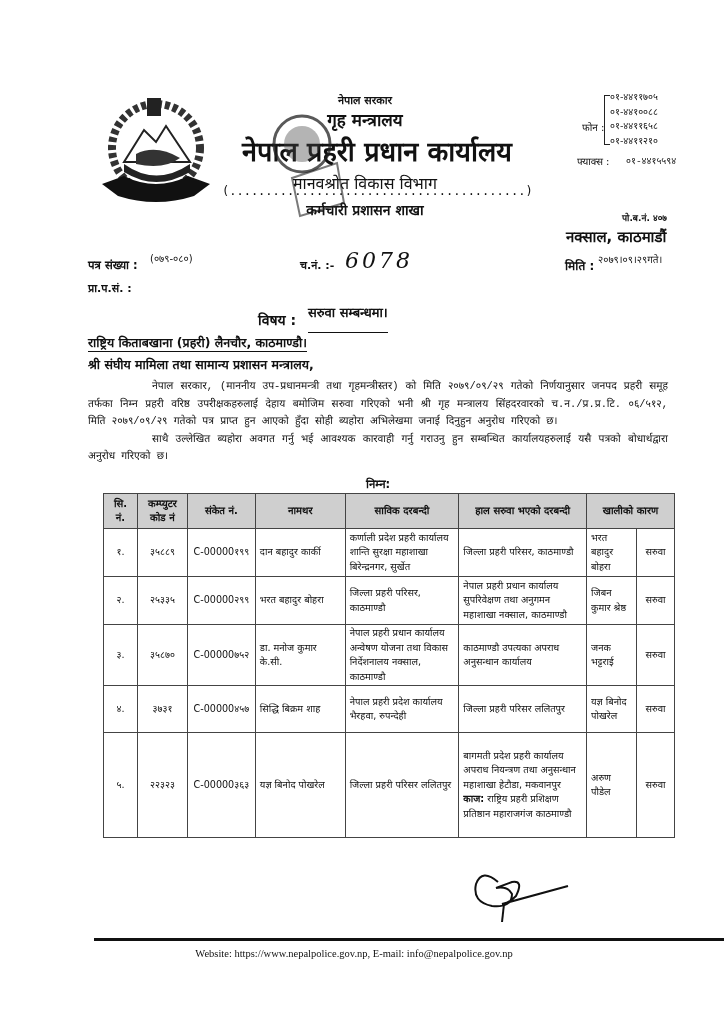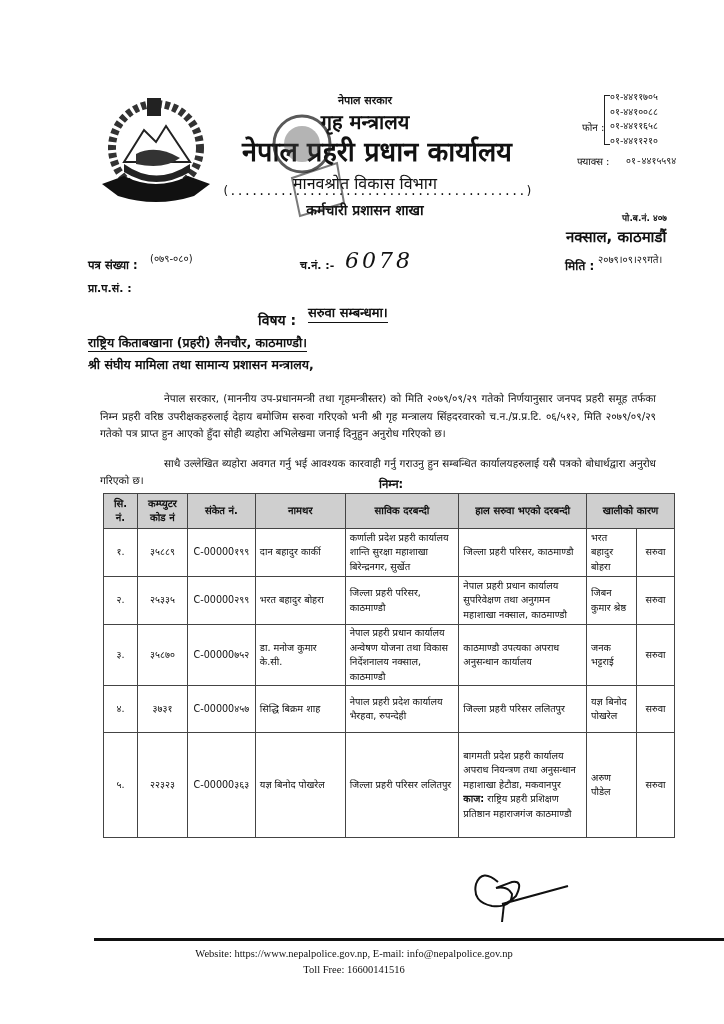--- a/index.html
+++ b/index.html
@@ -2,47 +2,47 @@
 <html><head>
 <meta charset="utf-8">
 <style>
   html, body { margin: 0; padding: 0; background: #ffffff; }
   body { width: 724px; height: 1024px; position: relative; overflow: hidden;
          font-family: "DejaVu Serif", "Liberation Serif", serif; color: #111; }
   .abs { position: absolute; }
   .emblem { left: 94px; top: 92px; width: 124px; height: 118px; }
   .hdr-center { left: 200px; width: 330px; text-align: center; }
   .gov { top: 92px; font-size: 11px; font-weight: bold; font-family: "DejaVu Sans", sans-serif; }
-  .ministry { top: 108px; font-size: 20px; font-weight: bold; font-family: "DejaVu Sans", sans-serif; }
+  .ministry { top: 108px; font-size: 17px; font-weight: bold; font-family: "DejaVu Sans", sans-serif; }
   .office { top: 132px; font-size: 27px; font-weight: bold; font-family: "DejaVu Sans", sans-serif; letter-spacing: 0px; left: 212px; width: 330px; }
   .dept { top: 172px; font-size: 16px; font-family: "DejaVu Sans", sans-serif; }
   .dots { top: 184px; left: 222px; width: 312px; font-size: 12px; font-family: "DejaVu Sans Mono", monospace; }
   .section { top: 200px; font-size: 14px; font-weight: bold; font-family: "DejaVu Sans", sans-serif; }
   .stamp { left: 262px; top: 108px; width: 90px; height: 110px; }
   .phones { left: 610px; top: 90px; font-size: 9.5px; font-family: "DejaVu Sans", sans-serif; line-height: 14.5px; }
   .phone-bracket { left: 604px; top: 95px; width: 5px; height: 48px; border: 1px solid #222; border-right: none; }
   .phone-label { left: 582px; top: 120px; font-size: 10px; font-family: "DejaVu Sans", sans-serif; }
   .fax-label { left: 577px; top: 154px; font-size: 10px; font-family: "DejaVu Sans", sans-serif; text-align: right; }
   .fax-val { left: 626px; top: 154px; font-size: 9.5px; font-family: Liberation Mono, monospace; }
   .pobox { left: 622px; top: 211px; font-size: 9px; font-weight: bold; font-family: "DejaVu Sans", sans-serif; }
   .address { left: 566px; top: 226px; font-size: 15px; font-weight: bold; font-family: "DejaVu Sans", sans-serif; }
   .date-label { left: 565px; top: 257px; font-size: 12px; font-weight: bold; font-family: "DejaVu Sans", sans-serif; }
   .date-val { left: 598px; top: 252px; font-size: 10px; font-family: Liberation Serif, serif; }
   .ref-label { left: 88px; top: 257px; font-size: 11.5px; font-weight: bold; font-family: "DejaVu Sans", sans-serif; }
   .ref-val { left: 150px; top: 251px; font-size: 10px; font-family: "DejaVu Sans", sans-serif; }
   .chalan-label { left: 300px; top: 257px; font-size: 11px; font-weight: bold; font-family: "DejaVu Sans", sans-serif; }
   .chalan-val { left: 345px; top: 248px; font-size: 22px; font-family: "DejaVu Serif", serif; font-style: italic; letter-spacing: 3px; }
   .prapa { left: 88px; top: 280px; font-size: 11px; font-weight: bold; font-family: "DejaVu Sans", sans-serif; }
   .subject-label { left: 258px; top: 310px; font-size: 14px; font-weight: bold; font-family: "DejaVu Sans", sans-serif; }
-  .subject-val { left: 308px; top: 303px; font-size: 13px; font-weight: bold; font-family: "DejaVu Sans", sans-serif; border-bottom: 1.5px solid #111; padding-bottom: 1px; }
+  .subject-val { left: 308px; top: 303px; font-size: 13px; font-weight: bold; font-family: "DejaVu Sans", sans-serif; border-bottom: 1.5px solid #111; padding-bottom: 11px; }
   .recipient { left: 88px; top: 332px; font-size: 12.5px; font-weight: bold; font-family: "DejaVu Sans", sans-serif; line-height: 22px; }
   .recipient .l2 { border-bottom: 1.5px solid #111; display: inline-block; line-height: 17px; }
   .body-text { left: 88px; top: 378px; width: 580px; font-size: 10.4px; line-height: 17.5px; text-align: justify; font-family: "DejaVu Sans", sans-serif; }
-  .body-text p { margin: 12px; text-indent: 64px; }
-  .nimna { left: 366px; top: 476px; font-size: 11.5px; font-weight: bold; font-family: "DejaVu Sans", sans-serif; margin-left: 13px; }
+  .body-text p { margin: 0; text-indent: 64px; font-family: Liberation Mono, monospace; }
+  .nimna { left: 366px; top: 476px; font-size: 11.5px; font-weight: bold; font-family: "DejaVu Sans", sans-serif; }
   table.transfer { position: absolute; left: 97px; top: 493px; width: 572px; border-collapse: collapse;
                    font-family: "DejaVu Sans", sans-serif; font-size: 9.6px; margin-left: 6px; }
   table.transfer th, table.transfer td { border: 1px solid #444; padding: 1px 4px; vertical-align: middle; line-height: 14.5px; }
   table.transfer th { background: #cfcfcf; font-weight: bold; height: 32px; text-align: center; font-size: 10px; }
   table.transfer td.c { text-align: center; }
   .sig { left: 468px; top: 860px; width: 110px; height: 62px; }
   .footer-rule { left: 94px; top: 938px; width: 630px; height: 3px; background: #111; }
   .footer { left: 94px; top: 946px; width: 520px; text-align: center; font-size: 10.5px; line-height: 16px; font-family: "Liberation Serif", serif; }
 </style>
 </head>
@@ -191,14 +191,13 @@
 <div class="abs sig">
   <svg width="110" height="62" viewBox="0 0 110 62">
     <path d="M30 22 Q14 8 8 24 Q4 42 24 46 Q44 48 44 34 Q40 26 28 28 L44 22 Q56 20 48 36 Q40 44 34 44 L100 26" fill="none" stroke="#111" stroke-width="2"></path>
     <path d="M36 44 L34 62" fill="none" stroke="#111" stroke-width="2"></path>
   </svg>
 </div>
 
 <div class="abs footer-rule"></div>
 <div class="abs footer">
   <div>Website: https://www.nepalpolice.gov.np, E-mail: info@nepalpolice.gov.np</div>
-  <div>Toll Free: 16600141516</div>
 </div>
 
 </body></html>

